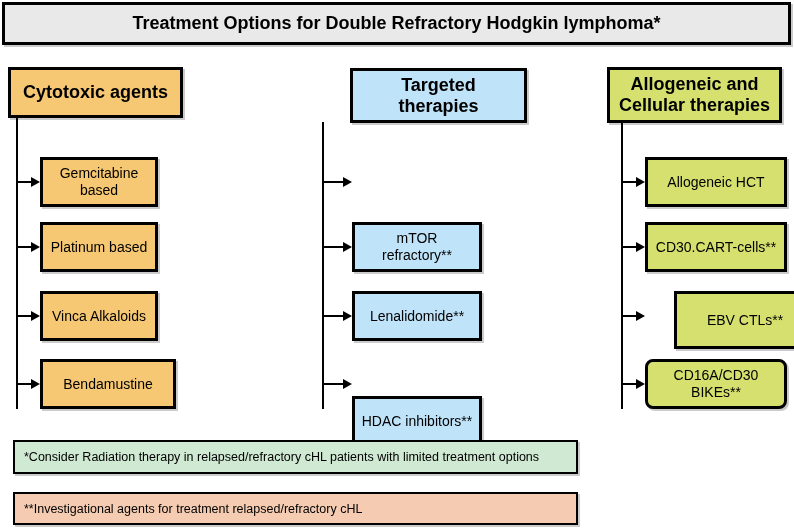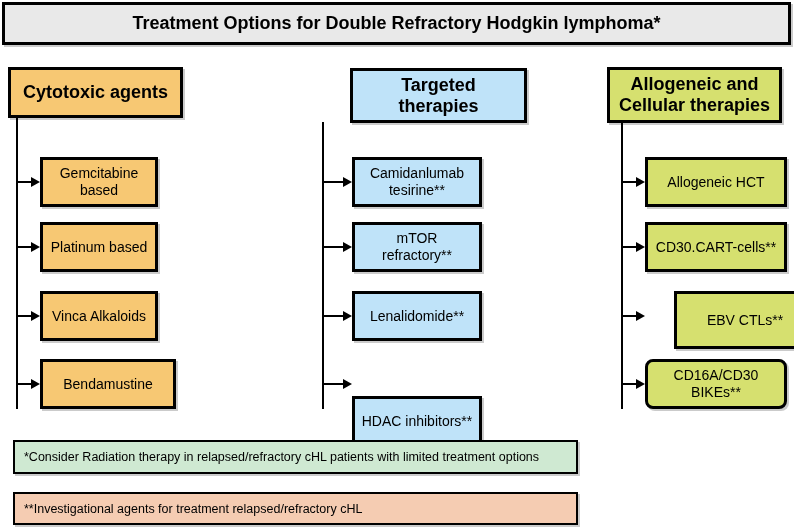--- a/index.html
+++ b/index.html
@@ -96,22 +96,20 @@
   <div class="box node-box orange" style="left:40px; top:291px; width:118px; height:50px;">Vinca Alkaloids</div>
 
   <div class="arrow" style="left:17px; top:383px; width:14px;"></div>
   <div class="box node-box orange" style="left:40px; top:359px; width:136px; height:50px;">Bendamustine</div>
 
   <div class="box header-box blue" style="left:310px; top:68px; width:177px; height:55px;margin-left:40px;">Targeted
 therapies</div>
   <div class="vline" style="left:322px; top:122px; height:287px;"></div>
 
   <div class="arrow" style="left:323px; top:181px; width:20px;"></div>
-  <div class="box node-box blue" style="left:352px; top:157px; width:130px; height:50px;">Camidanlumab
-tesirine**</div>
 
   <div class="arrow" style="left:323px; top:246px; width:20px;"></div>
   <div class="box node-box blue" style="left:352px; top:222px; width:130px; height:50px;">mTOR
 refractory**</div>
 
   <div class="arrow" style="left:323px; top:315px; width:20px;"></div>
   <div class="box node-box blue" style="left:352px; top:291px; width:130px; height:50px;">Lenalidomide**</div>
 
   <div class="arrow" style="left:323px; top:383px; width:20px;"></div>
   <div class="box node-box blue" style="left:352px; top:359px; width:130px; height:50px;margin-top:37px;">HDAC inhibitors**</div>

